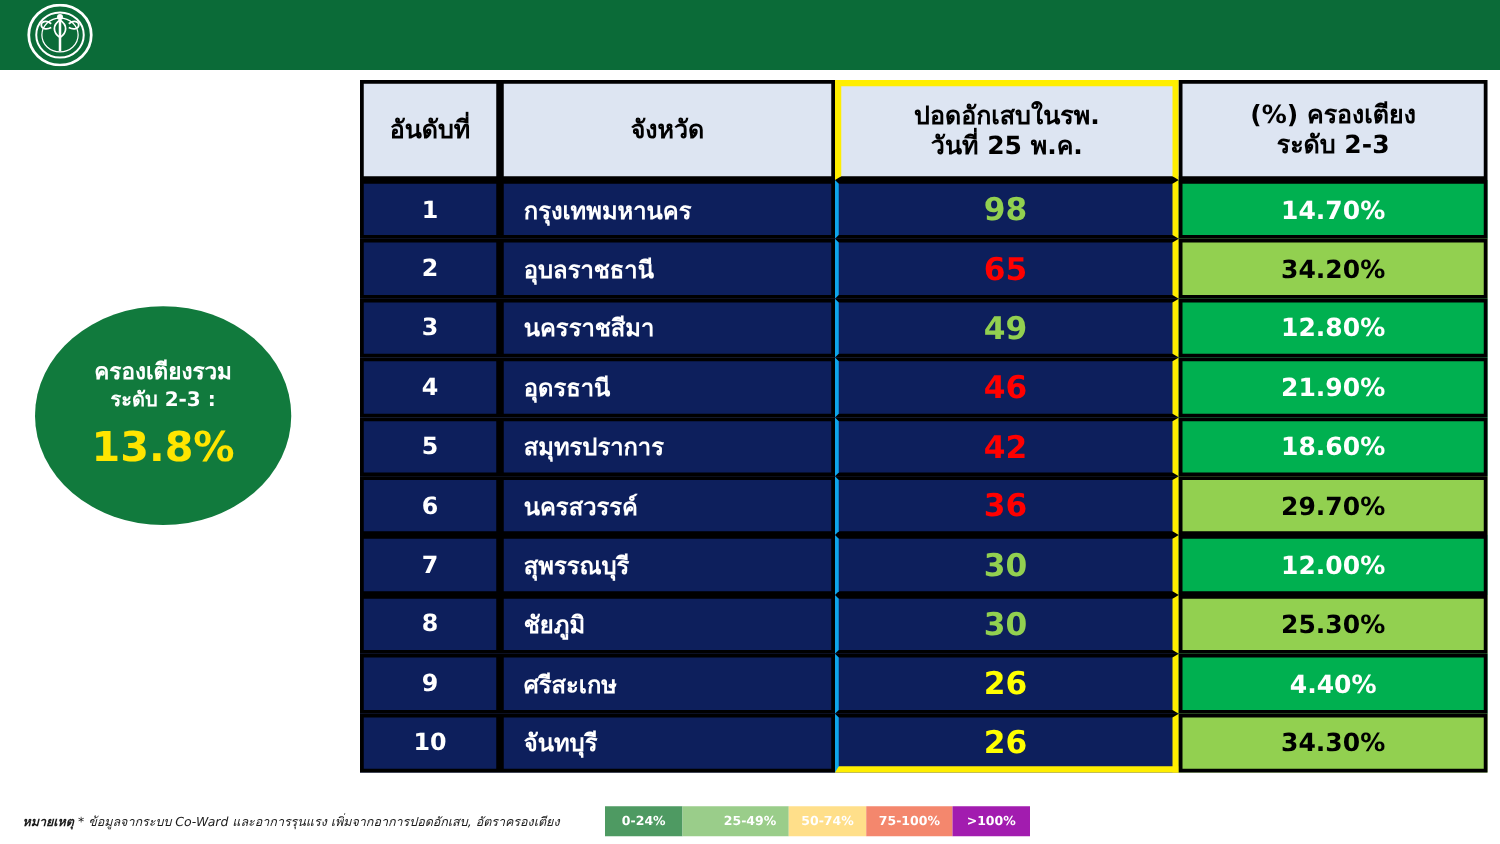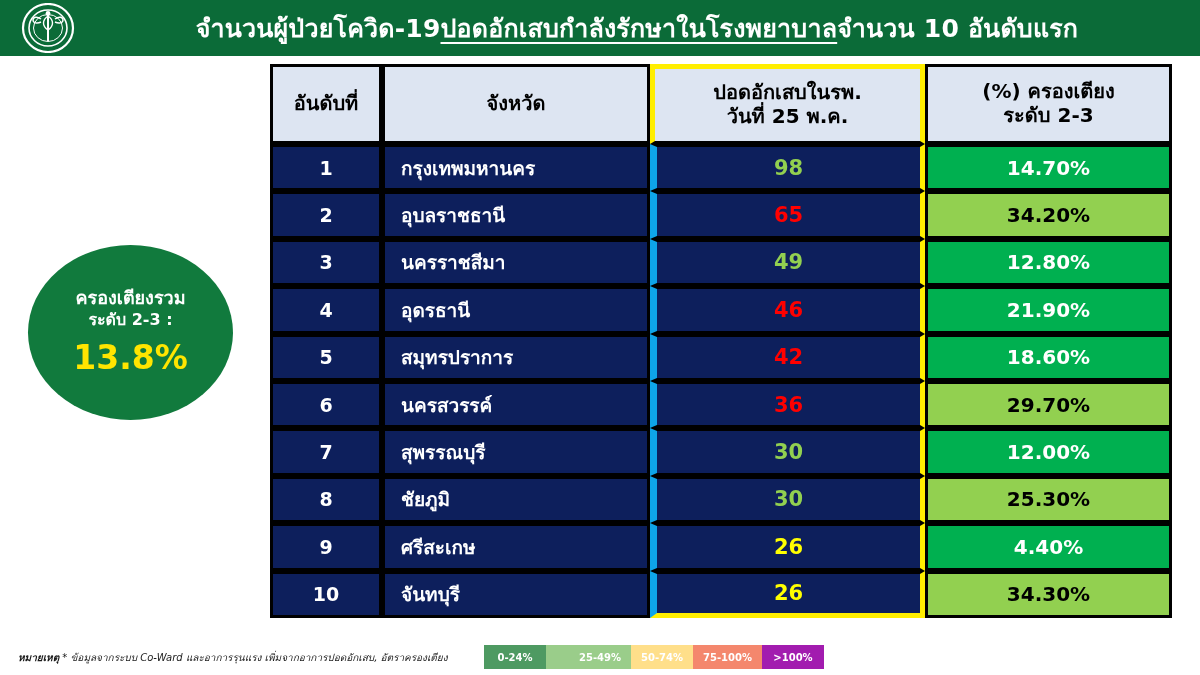--- a/index.html
+++ b/index.html
@@ -36,21 +36,21 @@
     background:#117a3d; border-radius:50%;
     display:flex; flex-direction:column; align-items:center; justify-content:center;
     color:#ffffff; text-align:center; line-height:1.22;
   }
   .summary-circle .l1{ font-size:18px; font-weight:700; }
   .summary-circle .l2{ font-size:16px; font-weight:700; margin-top:1px; }
   .summary-circle .big{ font-size:33px; font-weight:700; color:#ffe500; margin-top:9px; }
 
   
   .table-wrap{
-    position:absolute; left:270px; top:64px; width:902px; height:554px;
+    position:absolute; left:288px; top:64px; width:902px; height:554px;
   }
   table.main{
     width:100%; height:100%;
     border-collapse:separate; border-spacing:0;
     table-layout:fixed;
   }
   table.main td, table.main th{
     border:3px solid #000000; padding:0;
     text-align:center; vertical-align:middle;
   }
@@ -69,22 +69,22 @@
     border-left:5px solid #ffee00;
     border-top:5px solid #ffee00;
     border-right:5px solid #ffee00;
   }
 
   tbody tr{ height:47px; }
   tbody td{ background:#0d1f5c; color:#ffffff; font-size:19px; font-weight:700; }
   tbody td.rank{ font-size:19px; font-weight:700; }
   tbody td.prov{ text-align:left; padding-left:16px; font-size:19px; font-weight:700; }
   tbody td.pneu{
-    font-size:21px; font-weight:700;
-    border-left:7px solid #0ea5e9; border-right:5px solid #ffee00;
+    font-size:25px; font-weight:700;
+    border-left:3px solid #0ea5e9; border-right:5px solid #ffee00;
   }
   tbody tr:last-child td.pneu{ border-bottom:5px solid #ffee00; }
   tbody td.pct{ font-size:20px; font-weight:700; }
 
   
   .footnote{
     position:absolute; left:18px; top:650px;
     font-size:10px; font-style:italic; color:#1a1a1a; white-space:nowrap;
   }
   .footnote b{ font-style:italic; font-weight:700; }
@@ -109,25 +109,20 @@
       <svg width="56" height="50" viewBox="0 0 56 50" aria-hidden="true">
         <ellipse cx="28" cy="25" rx="25" ry="24" fill="none" stroke="#ffffff" stroke-width="2.2"></ellipse>
         <ellipse cx="28" cy="25" rx="19" ry="18" fill="none" stroke="#ffffff" stroke-width="1.6"></ellipse>
         <ellipse cx="28" cy="25" rx="14.5" ry="13.5" fill="none" stroke="#ffffff" stroke-width="1"></ellipse>
         <line x1="28" y1="12" x2="28" y2="38" stroke="#ffffff" stroke-width="2"></line>
         <path d="M28 13 c-6 4 -6 10 0 14 c6 -4 6 -10 0 -14 z" fill="none" stroke="#ffffff" stroke-width="1.4"></path>
         <path d="M21 16 c-4 -3 -8 -2 -8 1 c0 3 4 4 8 2" fill="none" stroke="#ffffff" stroke-width="1.4"></path>
         <path d="M35 16 c4 -3 8 -2 8 1 c0 3 -4 4 -8 2" fill="none" stroke="#ffffff" stroke-width="1.4"></path>
         <circle cx="28" cy="10.5" r="2.4" fill="#ffffff"></circle>
       </svg>
-    </div>
-    <div class="title">
-      <span>จำนวนผู้ป่วยโควิด-19 </span>
-        <span class="underlined">ปอดอักเสบกำลังรักษาในโรงพยาบาล</span>
-        <span> จำนวน 10 อันดับแรก</span>
     </div>
   </div>
 
   <div class="summary-circle">
     <div class="l1">ครองเตียงรวม</div>
     <div class="l2">ระดับ 2-3 :</div>
     <div class="big">13.8%</div>
   </div>
 
   <div class="table-wrap">

